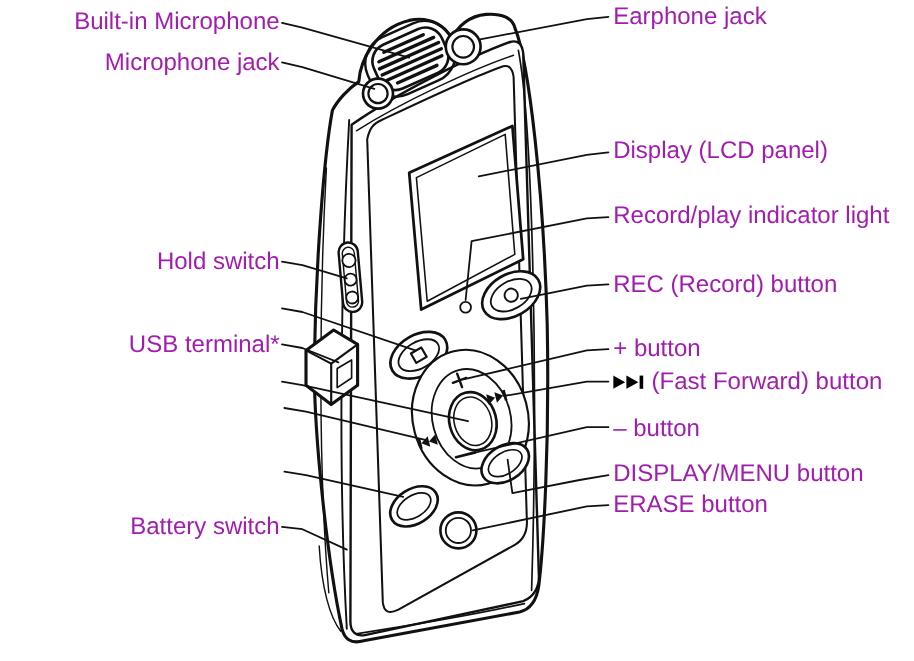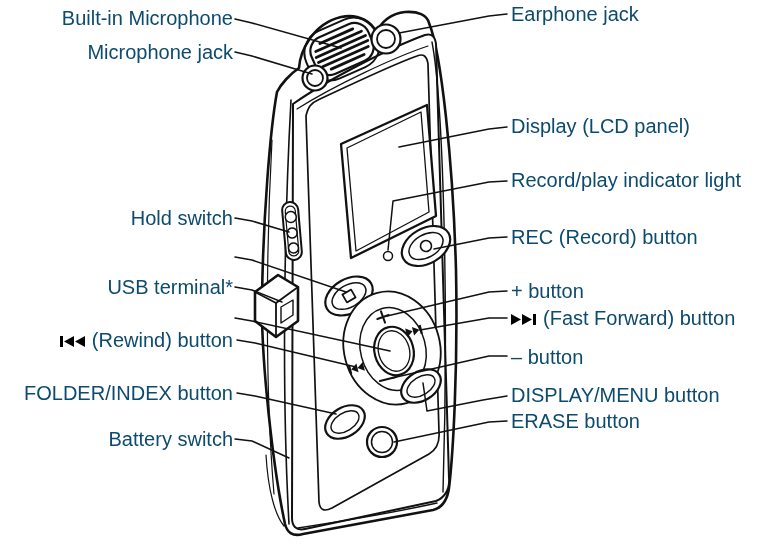--- a/index.html
+++ b/index.html
@@ -8,21 +8,21 @@
     width:762px;height:551px;
     background:#ffffff;
     overflow:hidden;
     font-family:"Liberation Sans", sans-serif;
   }
   #art{position:absolute;left:0;top:0;}
   .lbl{
     position:absolute;
     font-size:20px;
     line-height:20px;
-    color:#0c4a6e;
+    color:#a21caf;
     white-space:nowrap;
   }
   .lbl.left{text-align:right;}
   .licon{vertical-align:-1px;margin-right:5px;}
 </style>
 </head>
 <body>
 
 <div id="canvas">
 
@@ -185,28 +185,20 @@
         <polyline points="507,396 483,400 427,411 423,383"></polyline>
         <polyline points="507,421 489,422 394,442"></polyline>
       </g>
     </g>
   </svg>
 
   <div class="lbl left" style="top:8px;right:529px"><span>Built-in Microphone</span></div>
   <div class="lbl left" style="top:42px;right:529px"><span>Microphone jack</span></div>
   <div class="lbl left" style="top:208px;right:529px"><span>Hold switch</span></div>
   <div class="lbl left" style="top:277px;right:529px"><span>USB terminal*</span></div>
-  <div class="lbl left" style="top:330px;right:529px"><svg class="licon" width="27" height="13" viewBox="0 0 27 13">
-        <g fill="#000">
-          <rect x="0" y="1" width="3" height="11"></rect>
-          <polygon points="14,1 4,6.5 14,12"></polygon>
-          <polygon points="25,1 15,6.5 25,12"></polygon>
-        </g>
-      </svg><span>(Rewind) button</span></div>
-  <div class="lbl left" style="top:383px;right:529px"><span>FOLDER/INDEX button</span></div>
   <div class="lbl left" style="top:429px;right:529px"><span>Battery switch</span></div>
 
   <div class="lbl right" style="top:4px;left:511px"><span>Earphone jack</span></div>
   <div class="lbl right" style="top:116px;left:511px"><span>Display (LCD panel)</span></div>
   <div class="lbl right" style="top:227px;left:511px"><span>REC (Record) button</span></div>
   <div class="lbl right" style="top:170px;left:511px"><span>Record/play indicator light</span></div>
   <div class="lbl right" style="top:281px;left:511px"><span>+ button</span></div>
   <div class="lbl right" style="top:308px;left:511px"><svg class="licon" width="27" height="13" viewBox="0 0 27 13">
         <g fill="#000">
           <polygon points="0,1 10,6.5 0,12"></polygon>

